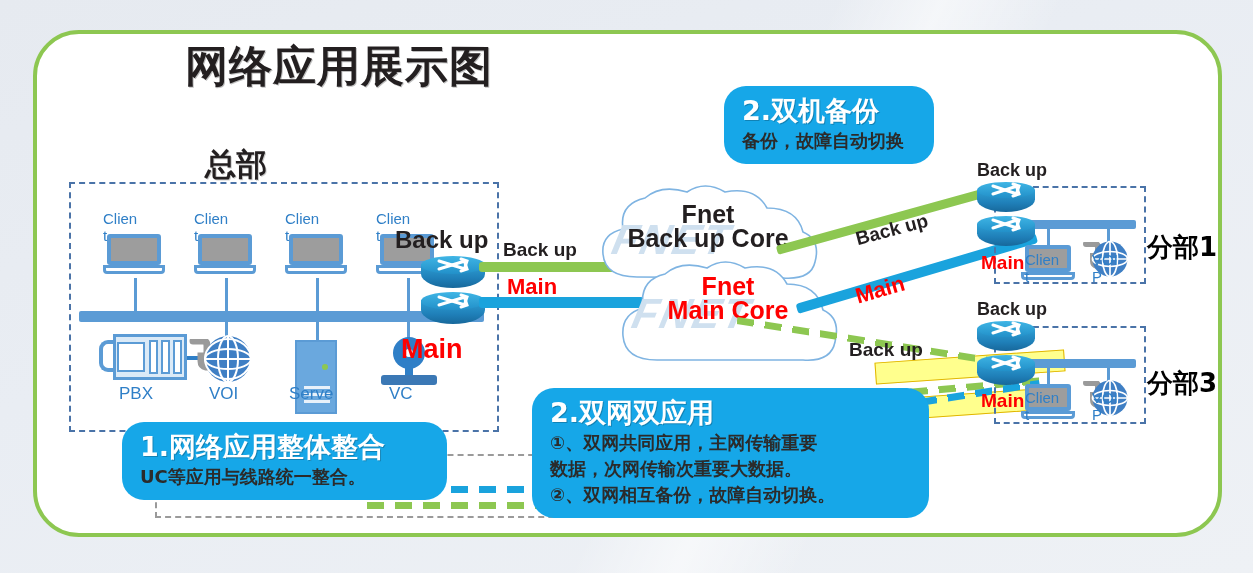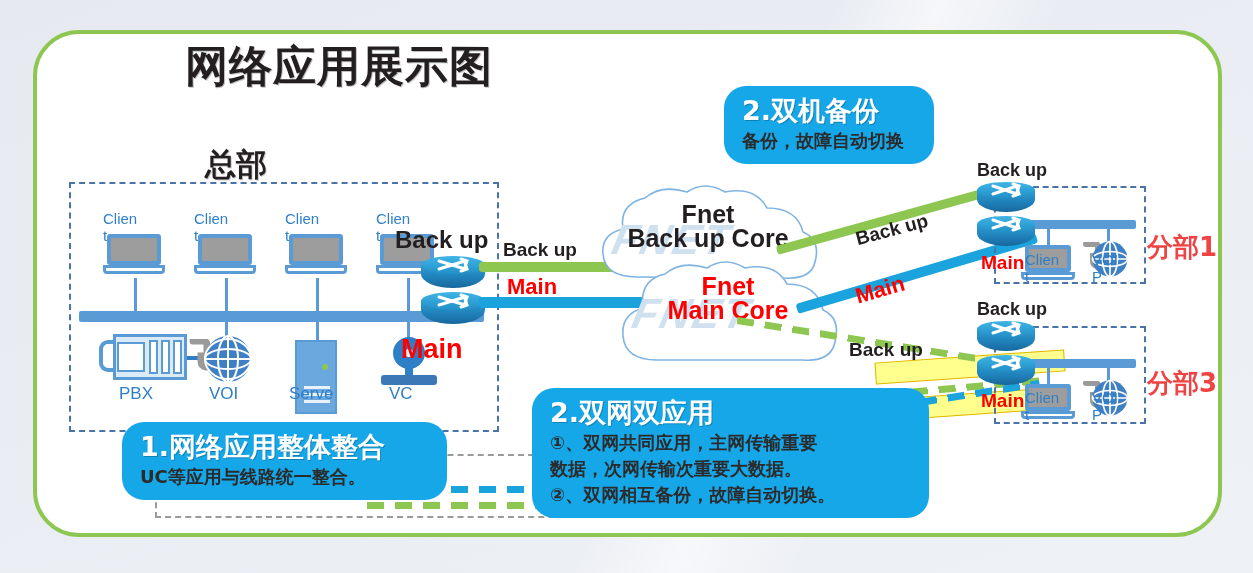--- a/index.html
+++ b/index.html
@@ -33,21 +33,21 @@
     font-size:26px;font-weight:bold;color:#8dc751;letter-spacing:1px;
     font-family:"DejaVu Sans","Liberation Sans",sans-serif;
   }
   .hq-title{
     position:absolute;left:168px;top:110px;
     font-size:31px;font-weight:bold;color:#231f20;
     font-family:"DejaVu Sans","Liberation Sans",sans-serif;
     text-shadow:1px 1px 0 rgba(0,0,0,.2);
   }
   .branch-label{
-    position:absolute;font-size:26px;font-weight:bold;color:#ef4444;
+    position:absolute;font-size:26px;font-weight:bold;color:#000000;
     font-family:"DejaVu Sans","Liberation Sans",sans-serif;
   }
   .b1-label{left:1110px;top:196px;}
   .b3-label{left:1110px;top:332px;}
 
   
   .site-box{position:absolute;border:2px dashed #4a73a8;box-sizing:border-box;}
   .hq-box{left:32px;top:148px;width:430px;height:250px;}
   .b1-box{left:957px;top:152px;width:152px;height:98px;}
   .b3-box{left:957px;top:292px;width:152px;height:98px;}

